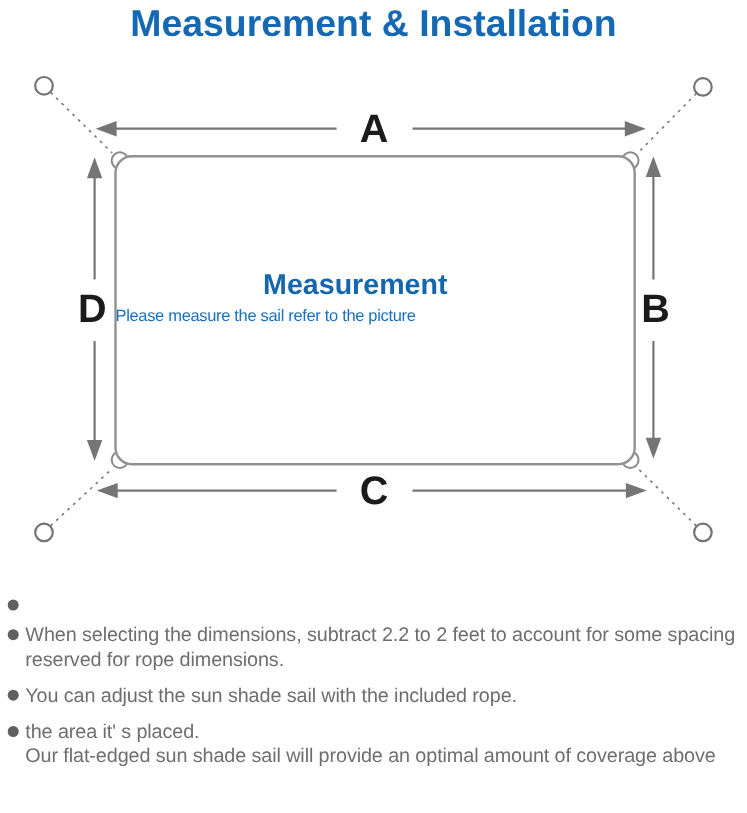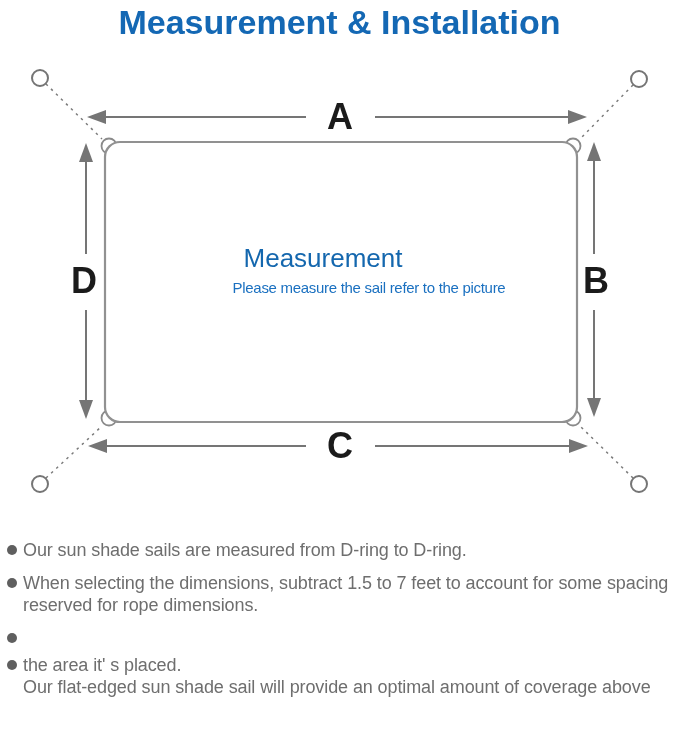--- a/index.html
+++ b/index.html
@@ -18,27 +18,27 @@
   .dim-label {
     position:absolute; width:78px; height:44px; line-height:44px;
     text-align:center; font-size:36px; font-weight:700; color:#1b1b1b;
   }
   .lab-a { left:301px; top:95px; }
   .lab-c { left:301px; top:424px; }
   .lab-d { left:45px;  top:259px; }
   .lab-b { left:557px; top:259px; }
   .center-title {
     position:absolute; left:105px; width:436px; top:243px;
-    text-align:center; font-size:26px; font-weight:400; color:#1467ae;
+    text-align:center; font-size:26px; font-weight:700; color:#1467ae;
     line-height:30px;
   }
   .center-sub {
     position:absolute; left:105px; width:496px; top:279px;
-    text-align:center; font-size:15px; color:#1a70c0;
-    letter-spacing:-0.3px; line-height:18px;padding-left:16px;
+    font-size:15px; color:#1a70c0;
+    letter-spacing:-0.3px; line-height:18px;
   }
   .notes {
     position:absolute; top:539px; left:7px; width:668px;
     list-style:none; margin:0; padding:0;
   }
   .notes li { display:flex; margin-bottom:11px; }
   .bullet-dot {
     flex:0 0 10px; width:10px; height:10px; border-radius:50%;
     background:#5f5f5f; margin:6px 6px 0 0;
   }
@@ -112,33 +112,33 @@
     <div class="dim-label lab-c">C</div>
     <div class="dim-label lab-d">D</div>
 
     <div class="center-title">Measurement</div>
     <div class="center-sub">Please measure the sail refer to the picture</div>
   </div>
 
   <ul class="notes">
     <li>
       <span class="bullet-dot"></span>
+    </li>
+    <li>
+      <span class="bullet-dot"></span>
       <span class="note-text">
-        <span class="note-line">Our sun shade sails are measured from D-ring to D-ring.</span>
+        <span class="note-line">When selecting the dimensions, subtract 2.2 to 2 feet to account for some spacing</span>
+        <span class="note-line">reserved for rope dimensions.</span>
       </span>
     </li>
     <li>
       <span class="bullet-dot"></span>
       <span class="note-text">
-        <span class="note-line">When selecting the dimensions, subtract 1.5 to 7 feet to account for some spacing</span>
-        <span class="note-line">reserved for rope dimensions.</span>
+        <span class="note-line">You can adjust the sun shade sail with the included rope.</span>
       </span>
-    </li>
-    <li>
-      <span class="bullet-dot"></span>
     </li>
     <li>
       <span class="bullet-dot"></span>
       <span class="note-text">
         <span class="note-line">the area it' s placed.</span>
         <span class="note-line">Our flat-edged sun shade sail will provide an optimal amount of coverage above</span>
       </span>
     </li>
   </ul>
 

